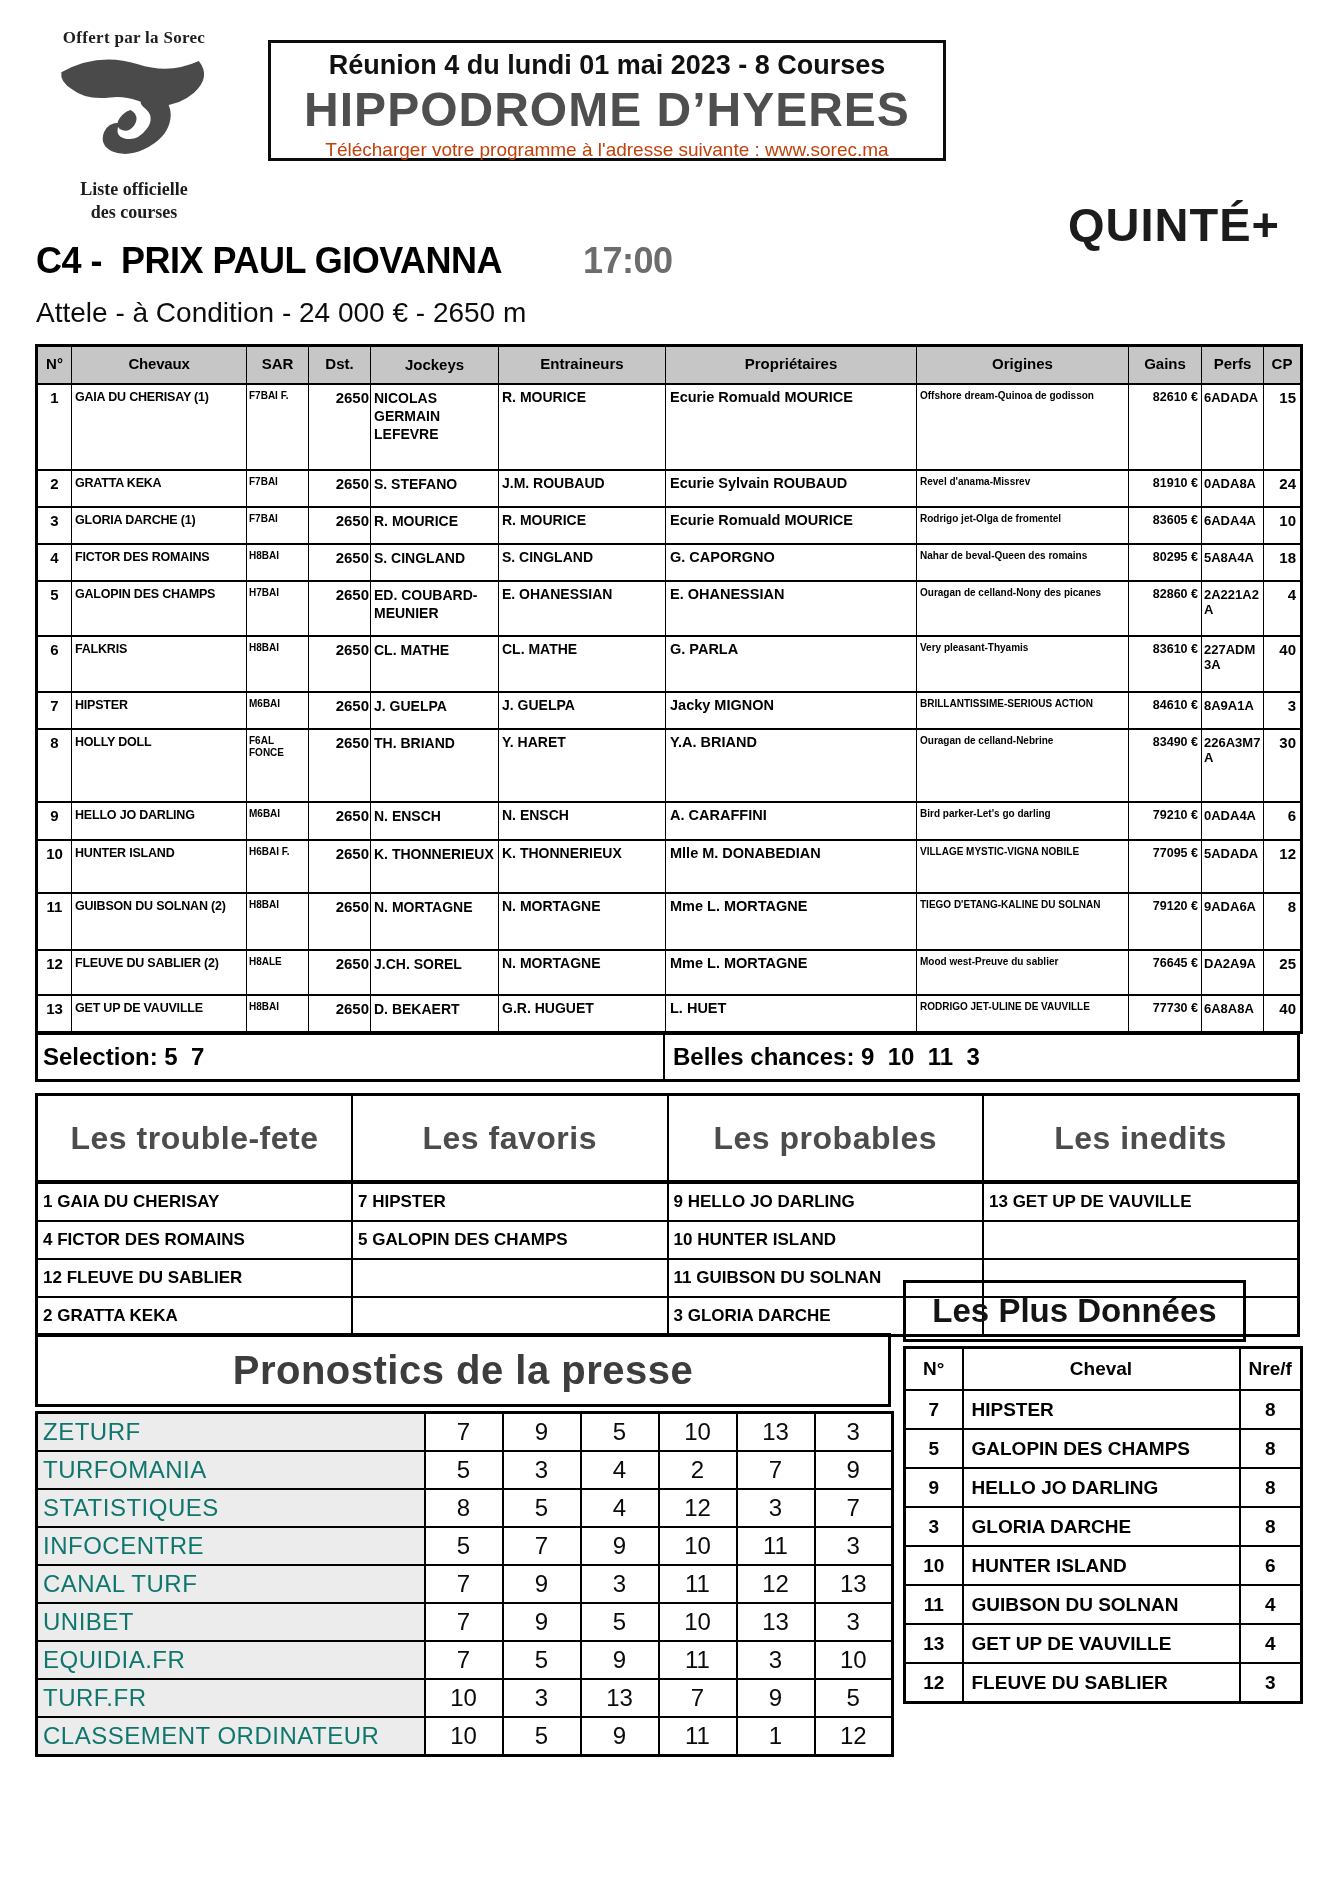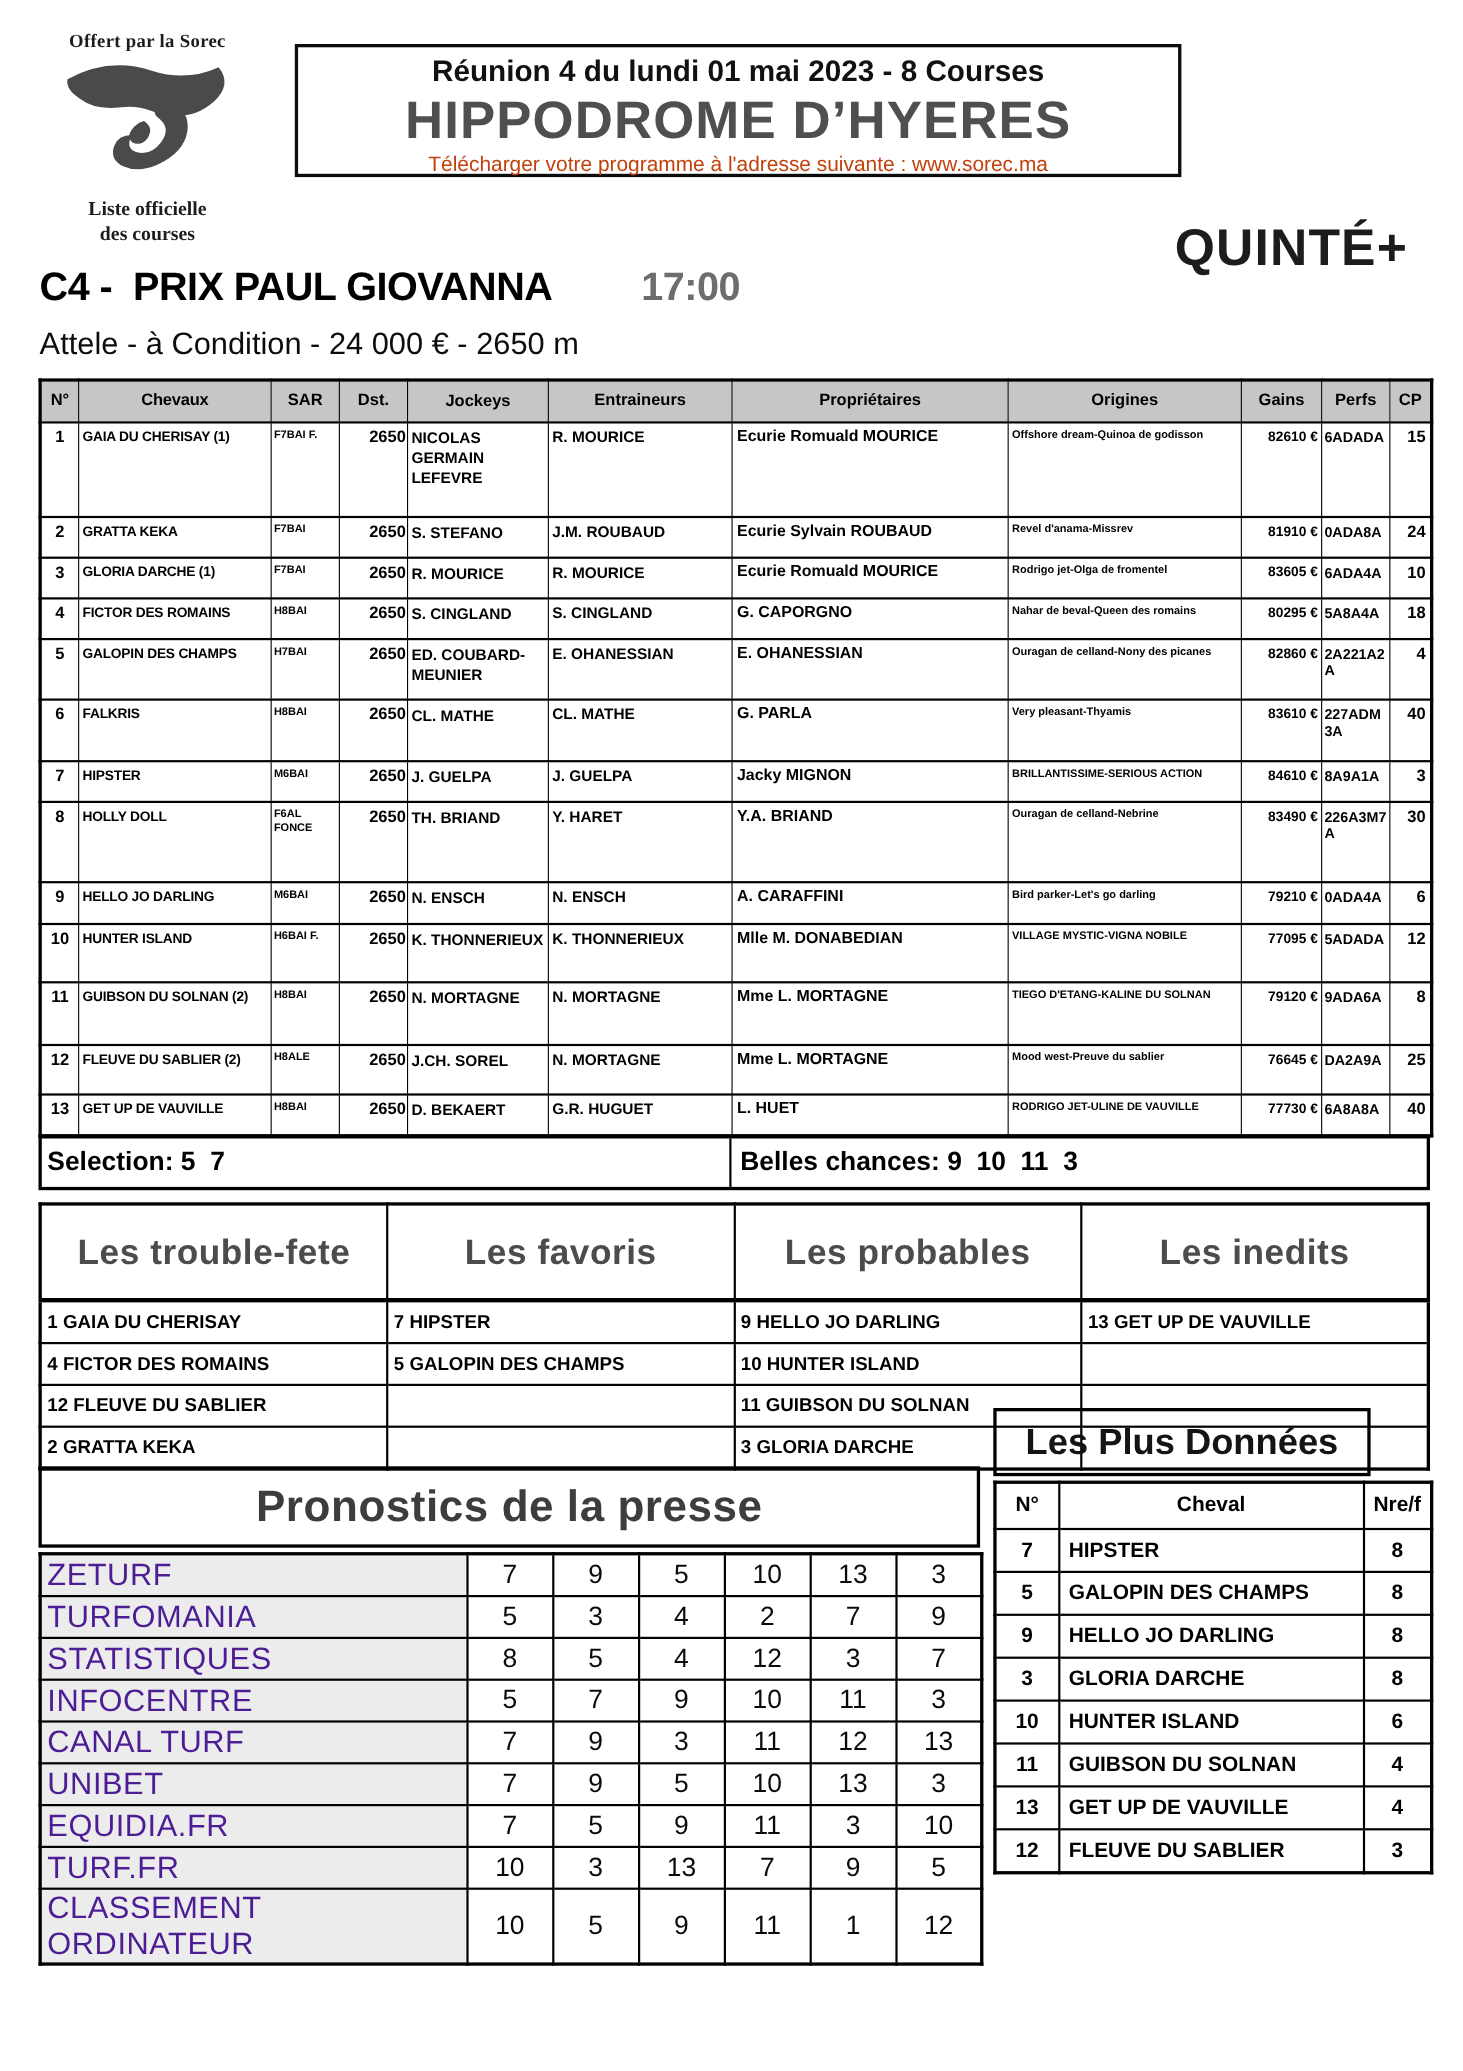--- a/index.html
+++ b/index.html
@@ -6,21 +6,21 @@
   .page{position:relative;width:1330px;height:1883px;background:#ffffff;margin:0 auto;
         font-family:"Liberation Sans", sans-serif;color:#000;overflow:hidden;}
 
   
   .logo{position:absolute;left:28px;top:28px;width:212px;text-align:center;
         font-family:"Liberation Serif", serif;font-weight:bold;color:#1d1d1d;}
   .logo .t{font-size:17px;letter-spacing:.3px;}
   .logo .b{font-size:18px;line-height:1.25;}
   .logo svg{display:block;margin:2px auto 0 auto;}
 
-  .hdr-box{position:absolute;left:268px;top:40px;width:806px;height:121px;
+  .hdr-box{position:absolute;left:268px;top:40px;width:678px;height:121px;
            border:3px solid #0c0c0c;text-align:center;box-sizing:border-box;padding-top:7px;}
   .hdr-line1{font-size:27px;font-weight:bold;color:#111;}
   .hdr-line2{font-size:48px;font-weight:bold;color:#4f4f4f;letter-spacing:1px;margin-top:1px;}
   .hdr-line3{font-size:19px;color:#c2410c;margin-top:2px;}
 
   .quinte{position:absolute;left:980px;top:197px;width:300px;text-align:right;
           font-size:47px;font-weight:bold;color:#1c1c1c;letter-spacing:1px;}
 
   .race-line{position:absolute;left:36px;top:240px;font-size:36px;font-weight:bold;
              letter-spacing:-0.5px;white-space:pre;}
@@ -61,21 +61,21 @@
   .chances thead tr{border-bottom:4px solid #000;}
   .chance-c{height:32px;font-size:17px;font-weight:bold;padding:2px 5px;vertical-align:middle;}
 
   
   .press{position:absolute;left:35px;top:1333px;width:856px;}
   .press-title-box{border:3px solid #000;height:74px;display:flex;align-items:center;
                    justify-content:center;box-sizing:border-box;}
   .press-title{font-size:40px;font-weight:bold;color:#3d3d3d;letter-spacing:.5px;}
   .press-table{width:856px;border-collapse:collapse;table-layout:fixed;border:3px solid #000;margin-top:4px;}
   .press-table td{border:2px solid #000;height:34px;vertical-align:middle;}
-  .press-label{background:#ececec;font-size:28px;padding-left:5px;letter-spacing:.5px;color:#4c1d95;margin-left:44px;}
+  .press-label{background:#ececec;font-size:24px;padding-left:5px;letter-spacing:.5px;color:#0f766e;margin-left:44px;}
   .press-num{text-align:center;font-size:24px;color:#0a0a0a;}
 
   
   .plus{position:absolute;left:903px;top:1280px;width:343px;}
   .plus-title-box{border:3px solid #000;height:62px;display:flex;align-items:center;
                   justify-content:center;box-sizing:border-box;}
   .plus-title{font-size:33px;font-weight:bold;color:#141414;}
   .plus-table{width:397px;border-collapse:collapse;table-layout:fixed;border:3px solid #000;margin-top:4px;}
   .plus-table th,.plus-table td{border:2px solid #000;vertical-align:middle;}
   .plus-table th{height:38px;font-size:19px;font-weight:bold;text-align:center;}

